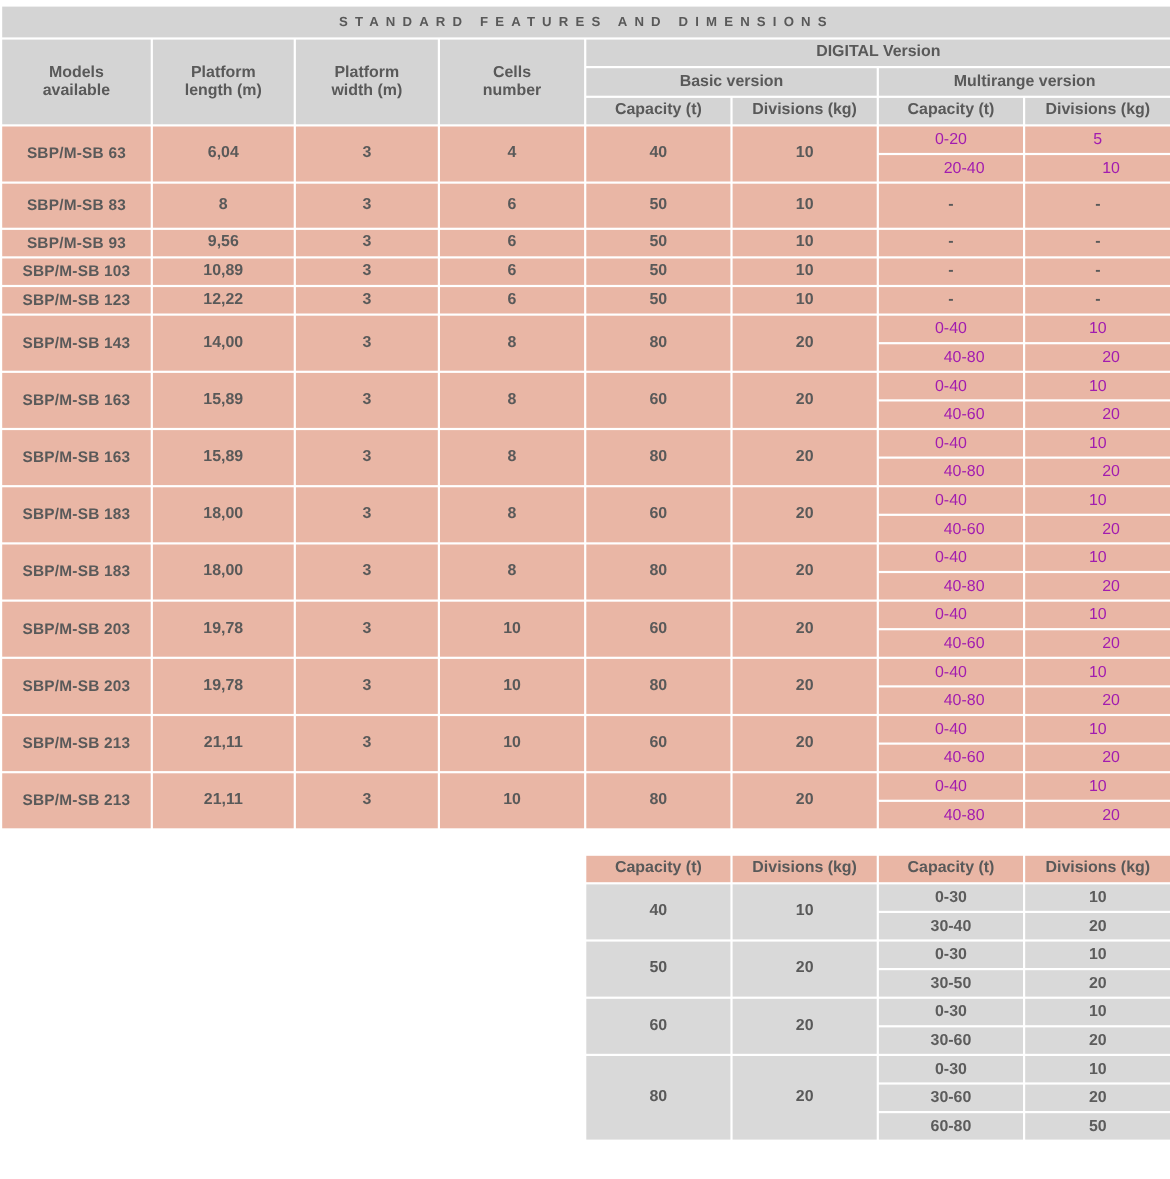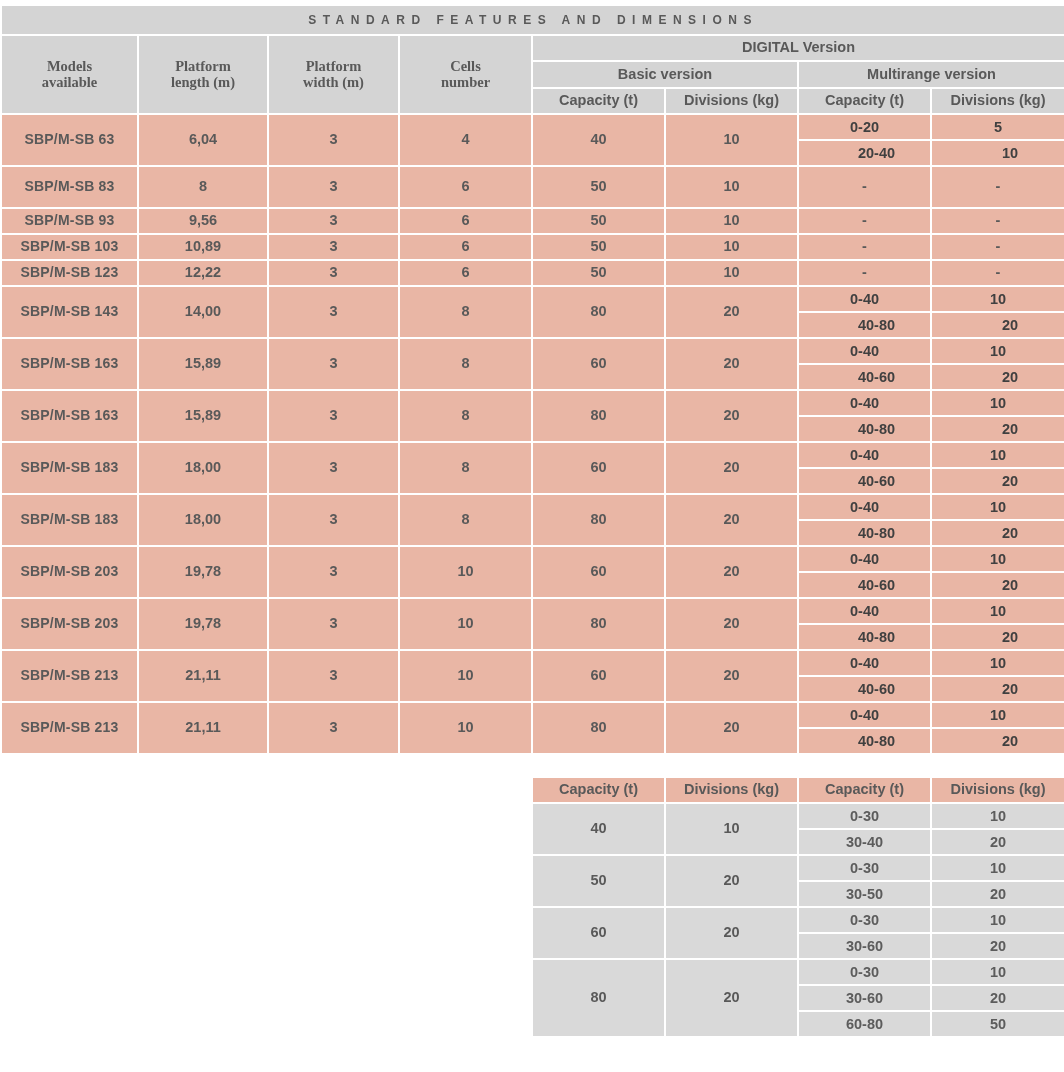--- a/index.html
+++ b/index.html
@@ -53,41 +53,41 @@
     text-align: center;
     line-height: 28px;
     white-space: nowrap;
   }
   .hcell {
     background: #d4d4d4;
     color: #4d4d4d;
     font-size: 14.5px;
     font-weight: bold;
   }
-  .hcell.tall { height: 76px; font-family: Liberation Serif, serif; }
+  .hcell.tall { height: 76px; }
   .hcell.band { height: 24px; }
   .hcell.sub  { height: 24px; }
   .hcell.grp  { height: 25px; }
 
   .dcell {
     background: #e9b6a5;
     color: #5c5c5c;
     font-size: 14.5px;
     font-weight: bold;
   }
   .dcell.model { font-size: 14px; letter-spacing: .2px; }
 
   .sub-wrap { display: block; }
   .sub-row {
     background: #e9b6a5;
     height: 24px;
     line-height: 24px;
     font-size: 14.5px;
-    font-weight: bold;
-    color: #404040;
+    font-weight: normal;
+    color: #a21caf;
     text-align: center;
   }
   .sub-row + .sub-row { margin-top: 2px; padding-left: 24px; }
   .pair-cell { background: transparent !important; padding: 0 !important; }
 
   
   #footnote {
     position: absolute;
     left: 3px;
     top: 750px;

